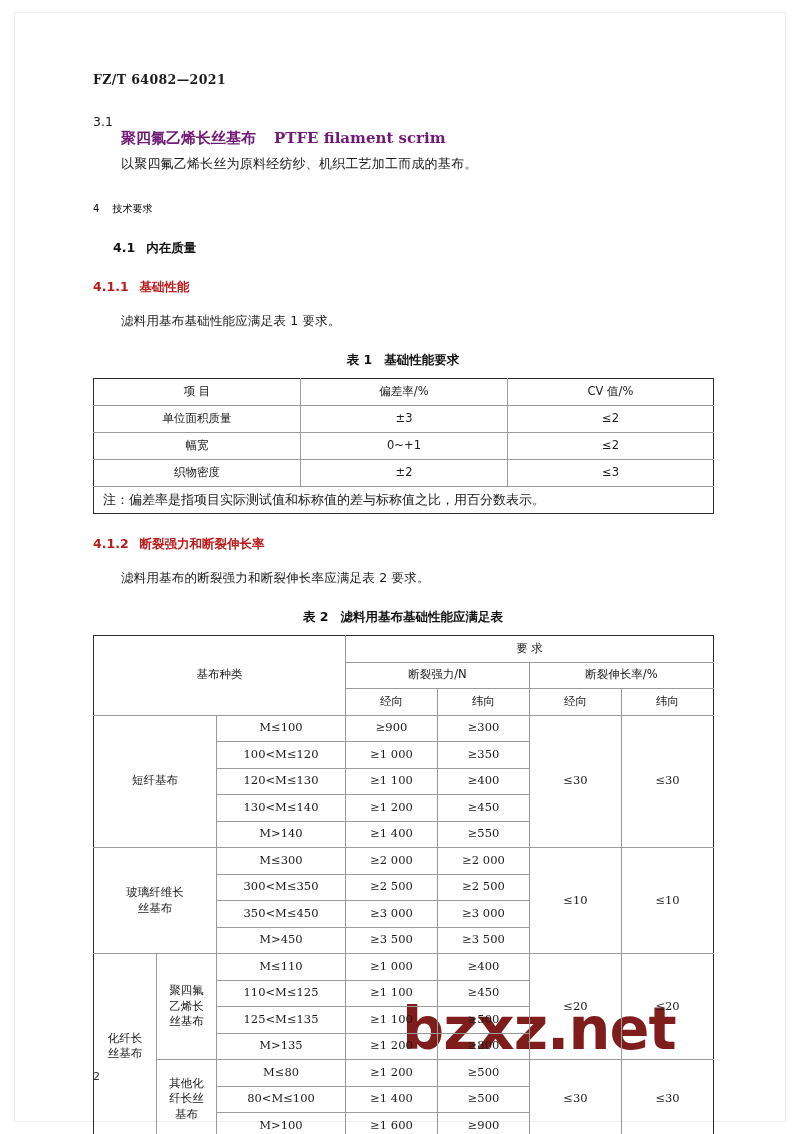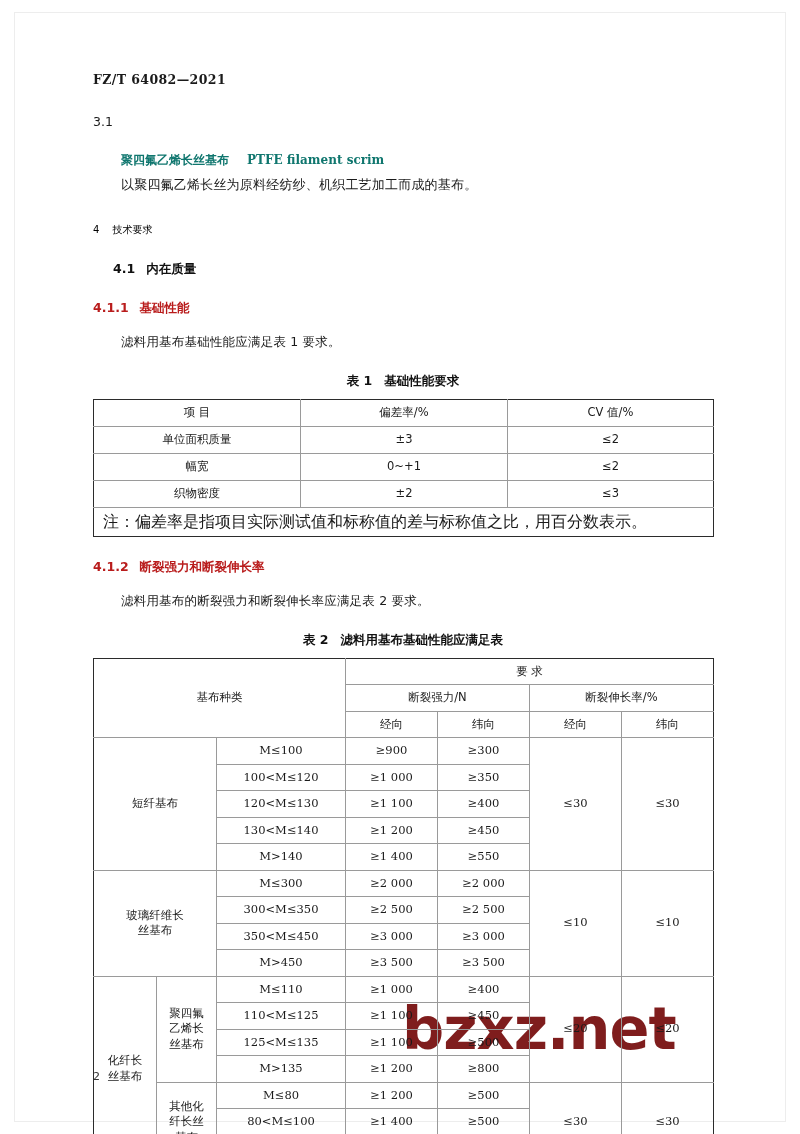--- a/index.html
+++ b/index.html
@@ -45,25 +45,25 @@
     color: #1a1a1a;
   }
 
   .clause-num {
     margin-top: 27px;
     font-size: 12.5px;
     color: #1a1a1a;
     font-family: "DejaVu Sans", sans-serif;
   }
   .term-line {
-    margin-top: 23px;
+    margin-top: 0;
     margin-left: 28px;
-    font-size: 12px;
-    font-weight: bold;
-    color: #0f766e;
+    font-size: 15px;
+    font-weight: bold;
+    color: #701a75;
   }
   .term-line .en {
     font-family: "DejaVu Serif", "Liberation Serif", serif;
     margin-left: 18px;
   }
   .term-def {
     margin-top: 7px;
     margin-left: 28px;
     font-size: 13px;
     color: #1a1a1a;
@@ -126,21 +126,21 @@
   }
   table.std .outer-top td { border-top: 1.6px solid #2b2b2b; }
   table.std .outer-bottom td { border-bottom: 1.6px solid #2b2b2b; }
   table.std td.lft { border-left: 1.6px solid #2b2b2b; }
   table.std td.rgt { border-right: 1.6px solid #2b2b2b; }
 
   .t1 td { height: 20px; }
   .t1 .note {
     text-align: left;
     padding-left: 9px;
-    font-size: 16px;
+    font-size: 13px;
   }
 
   .t2 td { height: 19.5px; }
   .vert-label {
     line-height: 1.45;
   }
   .srf {
     font-family: "DejaVu Serif", "Liberation Serif", serif;
   }
 

